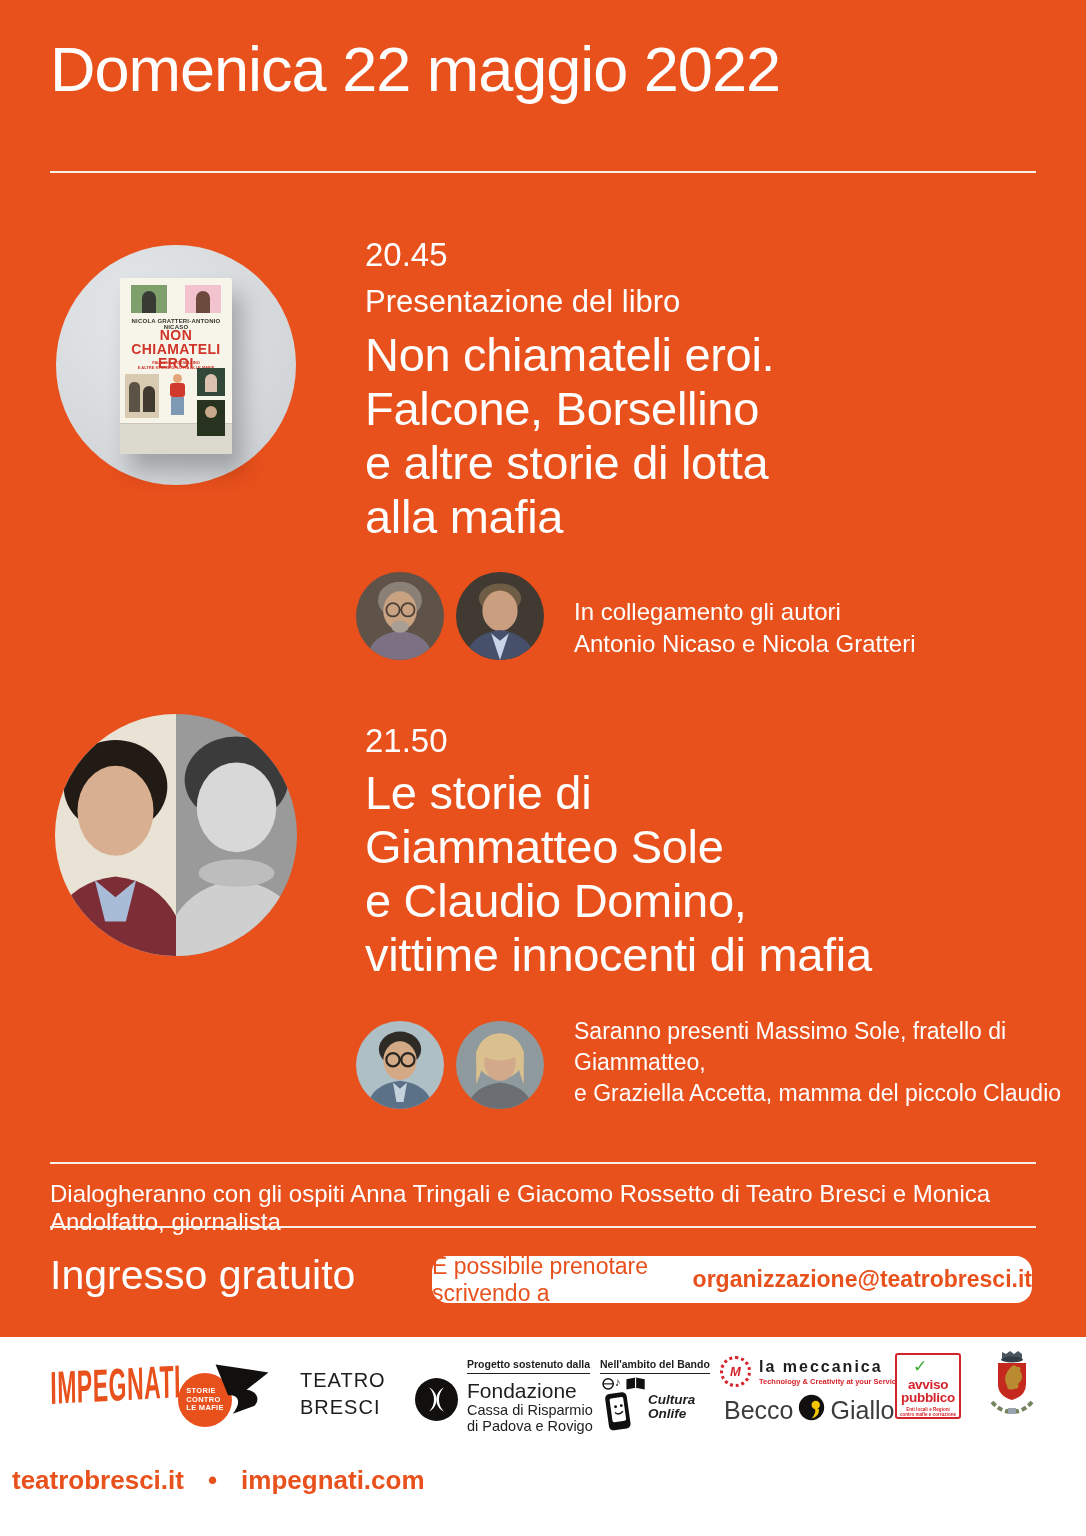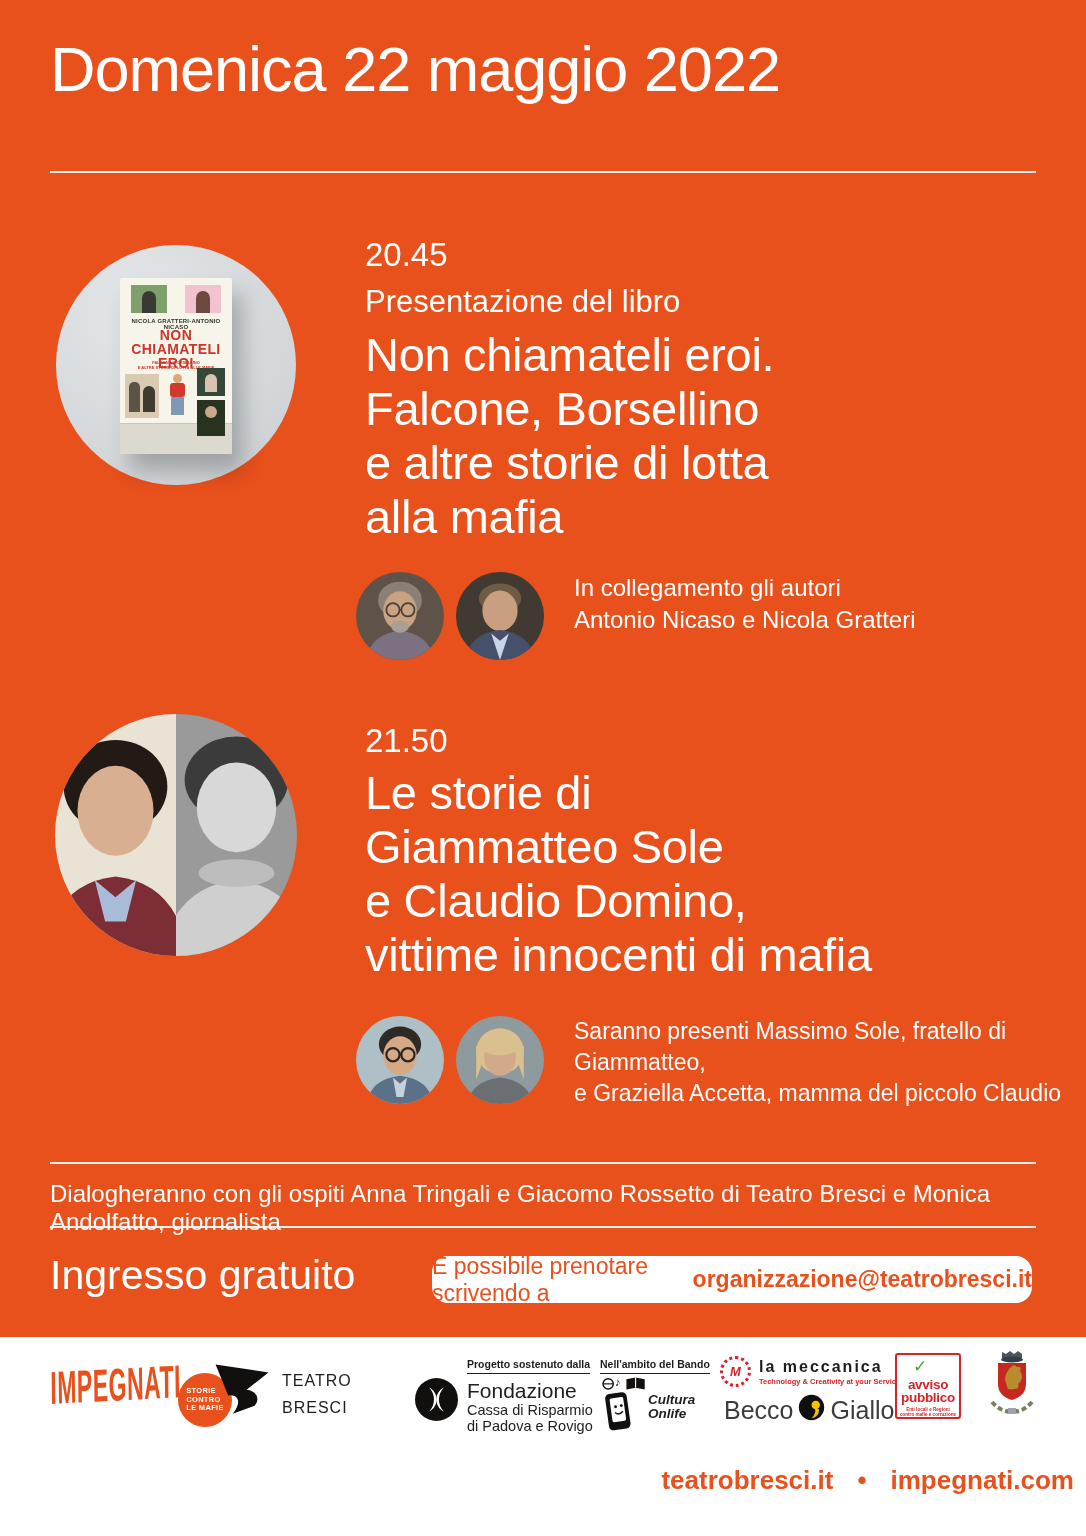--- a/index.html
+++ b/index.html
@@ -45,21 +45,21 @@
   .bfig-head{left:53px;top:96px;width:9px;height:9px;border-radius:50%;background:#e3a57a;}
   .bfig-body{left:50px;top:105px;width:15px;height:14px;background:#d0392c;border-radius:3px;}
   .bfig-legs{left:51px;top:119px;width:13px;height:18px;background:#7e99b4;}
 
   
   .time{left:365px;font-size:33px;font-weight:400;}
   .kicker{left:365px;top:284px;font-size:31px;font-weight:400;}
   .big-title{left:365px;font-size:47px;line-height:54px;font-weight:400;letter-spacing:-.3px;}
 
   
-  .prow{left:356px;display:flex;align-items:flex-start;}
+  .prow{left:356px;display:flex;align-items:flex-end;}
   .avatar{width:88px;height:88px;border-radius:50%;overflow:hidden;flex:0 0 auto;margin-right:12px;}
   .avatar svg{display:block;width:100%;height:100%;}
   .note{font-size:24px;line-height:32px;margin-left:18px;}
   .note2{font-size:23px;line-height:31px;margin-left:18px;}
 
   
   .split{left:55px;top:714px;width:242px;height:242px;border-radius:50%;overflow:hidden;display:flex;}
   .split .half{width:50%;height:100%;}
   .split svg{display:block;width:100%;height:100%;}
 
@@ -71,21 +71,21 @@
   .pill .em{font-weight:700;}
 
   
   .footer{left:0;top:1337px;width:1086px;height:199px;background:#fff;color:#1d1d1b;}
   .imp-word{left:50px;top:24px;font-size:46px;font-weight:700;color:#E8501C;
     transform:scaleX(.5) rotate(-1.5deg);transform-origin:left top;letter-spacing:1px;white-space:nowrap;}
   .imp-badge{left:178px;top:36px;width:54px;height:54px;border-radius:50%;background:#E8501C;
     color:#fff;font-size:7.5px;line-height:8.5px;font-weight:700;letter-spacing:.3px;
     display:flex;align-items:center;justify-content:center;text-align:left;}
   .tb-icon{left:213px;top:24px;}
-  .tb-name{left:282px;top:30px;font-size:16px;line-height:27px;font-weight:400;letter-spacing:1px;}
+  .tb-name{left:300px;top:30px;font-size:20px;line-height:27px;font-weight:400;letter-spacing:1px;}
   .fond-kicker,.onlife-kicker{font-size:10.5px;font-weight:700;color:#1d1d1b;
     border-bottom:1.5px solid #1d1d1b;padding-bottom:3px;}
   .fond-kicker{left:467px;top:21px;}
   .fond-circle{left:415px;top:41px;width:43px;height:43px;}
   .fond-name{left:467px;top:42px;font-size:21px;line-height:23px;font-weight:400;}
   .fond-l2{left:467px;top:65px;font-size:14.5px;line-height:16px;}
   .fond-l3{left:467px;top:81px;font-size:14.5px;line-height:16px;}
   .onlife-kicker{left:600px;top:21px;}
   .onlife-logo{left:600px;top:40px;display:flex;align-items:center;}
   .onlife-name{font-size:13.5px;line-height:14px;font-weight:700;font-style:italic;margin-left:2px;}
@@ -96,21 +96,21 @@
   .mecc-name{font-size:16px;font-weight:700;letter-spacing:2px;color:#1d1d1b;}
   .mecc-tag{font-size:7.5px;font-weight:700;color:#d5232a;margin-top:1px;}
   .becco{left:724px;top:57px;display:flex;align-items:center;font-size:25px;color:#3c3c3b;}
   .becco .dot{margin:0 5px;}
   .avviso{left:895px;top:16px;width:66px;height:66px;border:2.5px solid #d5232a;border-radius:3px;
     background:#fff;text-align:center;box-sizing:border-box;padding-top:24px;}
   .avviso .l{font-size:13.5px;line-height:12.5px;font-weight:700;color:#d5232a;letter-spacing:-.3px;}
   .avviso .s{font-size:4.6px;line-height:5.2px;font-weight:700;color:#d5232a;margin-top:3px;}
   .avviso .chk{position:absolute;left:16px;top:1px;color:#3aaa35;font-size:17px;font-weight:700;}
   .crest{left:986px;top:13px;}
-  .urls{left:0;top:128px;width:100%;text-align:right;font-size:26px;font-weight:700;color:#E8501C;}
+  .urls{left:0;top:128px;width:100%;text-align:left;font-size:26px;font-weight:700;color:#E8501C;}
   .urls span{margin:0 12px;}
 </style>
 </head>
 <body>
 
 <div class="poster">
 
   <div class="abs h1">Domenica 22 maggio 2022</div>
   <div class="hr" style="top:171px"></div>
 

